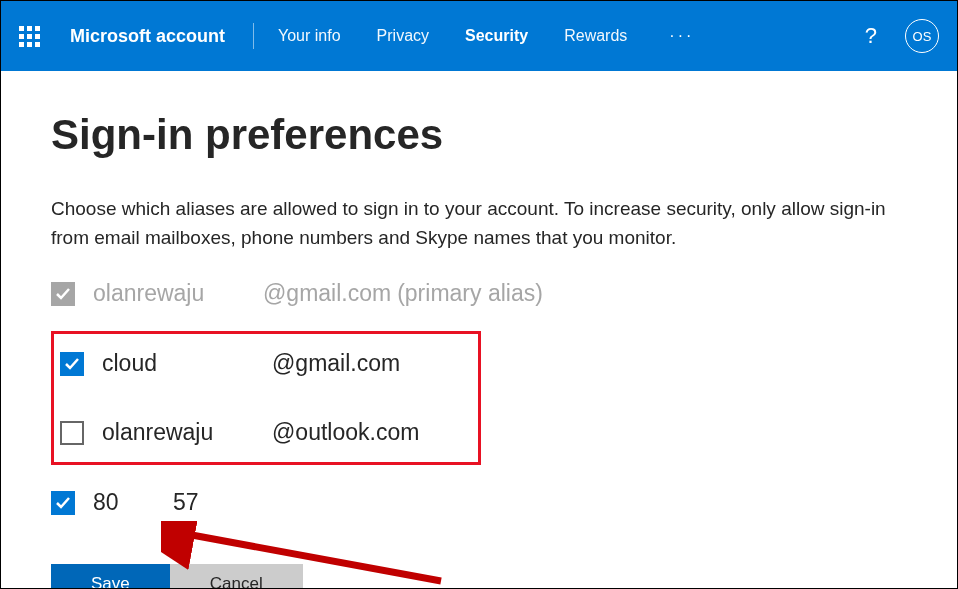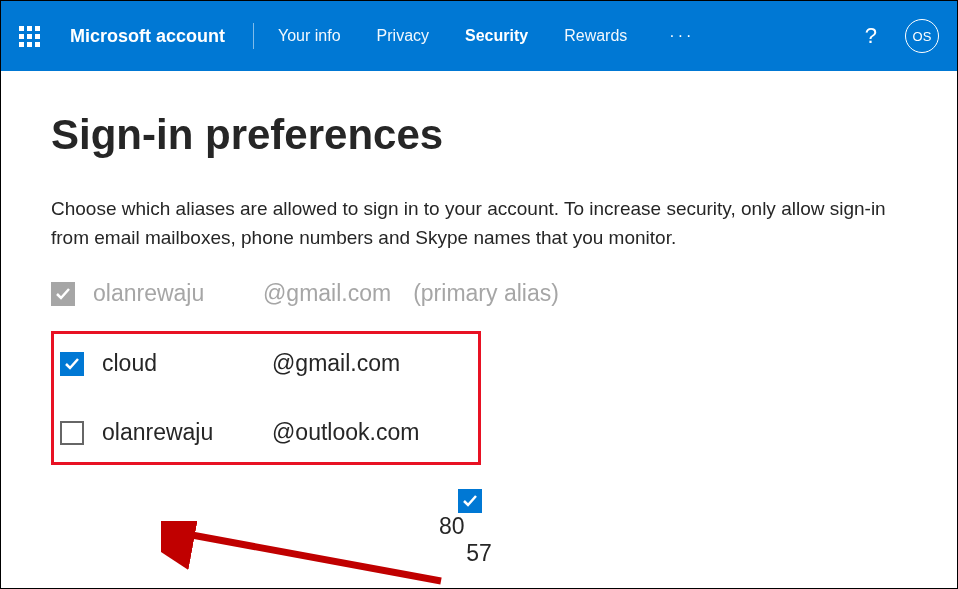--- a/index.html
+++ b/index.html
@@ -145,21 +145,21 @@
     }
     .alias-domain {
       color: #262626;
     }
     .alias-row.disabled .alias-name,
     .alias-row.disabled .alias-domain,
     .alias-row.disabled .alias-suffix {
       color: #a6a6a6;
     }
     .alias-suffix {
-      margin-left: 22px;
+      margin-left: 6px;
     }
     .highlight-box {
       border: 3px solid #e81123;
       padding: 8px 6px;
       margin: 16px 0;
       width: 430px;
     }
     .highlight-box .alias-row:first-child {
       margin-bottom: 26px;
     }
@@ -246,21 +246,21 @@
         <span class="alias-name">cloud</span>
         <span class="alias-domain">@gmail.com</span>
       </div>
       <div class="alias-row">
         <div class="checkbox"></div>
         <span class="alias-name">olanrewaju</span>
         <span class="alias-domain">@outlook.com</span>
       </div>
     </div>
 
-    <div class="alias-row" style="margin-top:6px;flex-direction:column;">
+    <div class="alias-row" style="margin-top:6px;">
       <div class="checkbox checked">
         <svg viewBox="0 0 16 16">
             <path d="M2 8 L6 12 L14 3" stroke="#fff" stroke-width="2.5" fill="none"></path>
           </svg>
       </div>
       <span class="alias-name" style="width:80px;">80</span>
       <span class="alias-domain">57</span>
     </div>
 
   </div>

